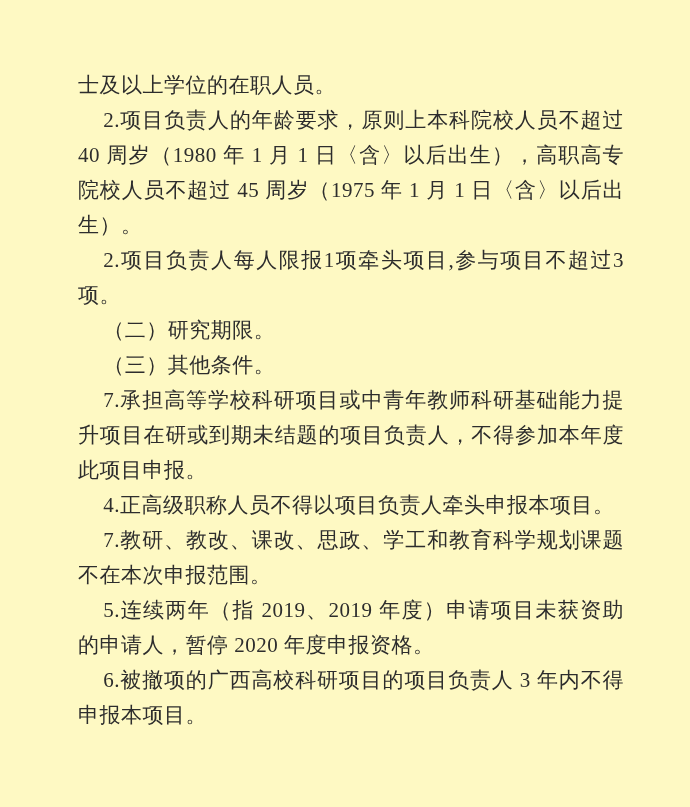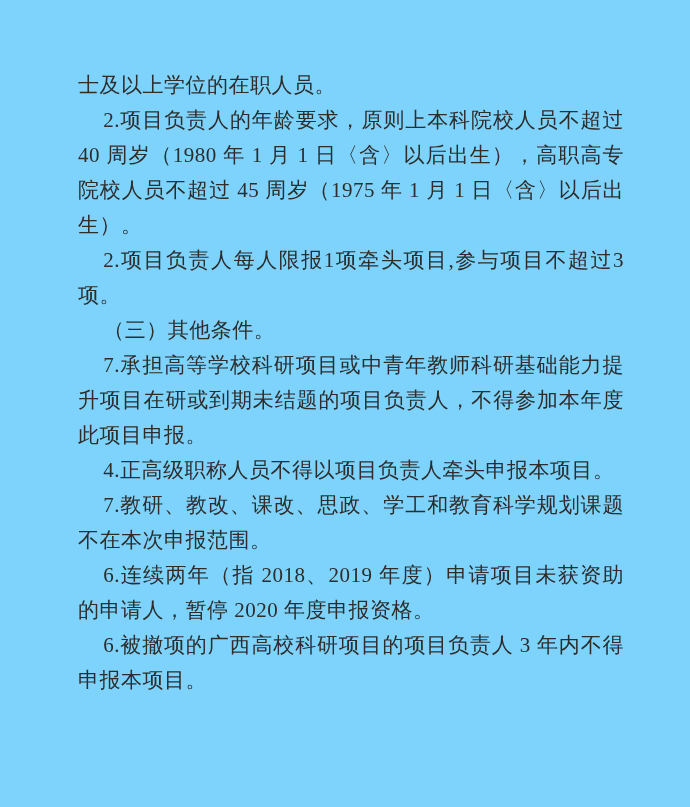--- a/index.html
+++ b/index.html
@@ -10,21 +10,21 @@
   body {
     width: 690px;
     height: 807px;
     overflow: hidden;
   }
   .page {
     box-sizing: border-box;
     width: 690px;
     height: 807px;
     padding: 68px 66px 0 78px;
-    background: #7dd3fc;
+    background: #fef9c3;
     font-family: "Liberation Serif", "DejaVu Serif", serif;
     font-size: 21px;
     line-height: 35px;
     letter-spacing: 0.5px;
     color: #2d2d2d;
   }
   .page p {
     margin: 0;
     padding: 0;
     text-align: justify;
@@ -38,19 +38,20 @@
     text-indent: 0;
   }
 </style>
 </head>
 <body>
 
 <div class="page">
   <p class="p-flush">士及以上学位的在职人员。</p>
   <p class="p-indent">2.项目负责人的年龄要求，原则上本科院校人员不超过 40 周岁（1980 年 1 月 1 日〈含〉以后出生），高职高专院校人员不超过 45 周岁（1975 年 1 月 1 日〈含〉以后出生）。</p>
   <p class="p-indent">2.项目负责人每人限报1项牵头项目,参与项目不超过3项。</p>
+  <p class="p-indent">（二）研究期限。</p>
   <p class="p-indent">（三）其他条件。</p>
   <p class="p-indent">7.承担高等学校科研项目或中青年教师科研基础能力提升项目在研或到期未结题的项目负责人，不得参加本年度此项目申报。</p>
   <p class="p-indent">4.正高级职称人员不得以项目负责人牵头申报本项目。</p>
   <p class="p-indent">7.教研、教改、课改、思政、学工和教育科学规划课题不在本次申报范围。</p>
-  <p class="p-indent">6.连续两年（指 2018、2019 年度）申请项目未获资助的申请人，暂停 2020 年度申报资格。</p>
+  <p class="p-indent">5.连续两年（指 2019、2019 年度）申请项目未获资助的申请人，暂停 2020 年度申报资格。</p>
   <p class="p-indent">6.被撤项的广西高校科研项目的项目负责人 3 年内不得申报本项目。</p>
 </div>
 
 </body></html>

